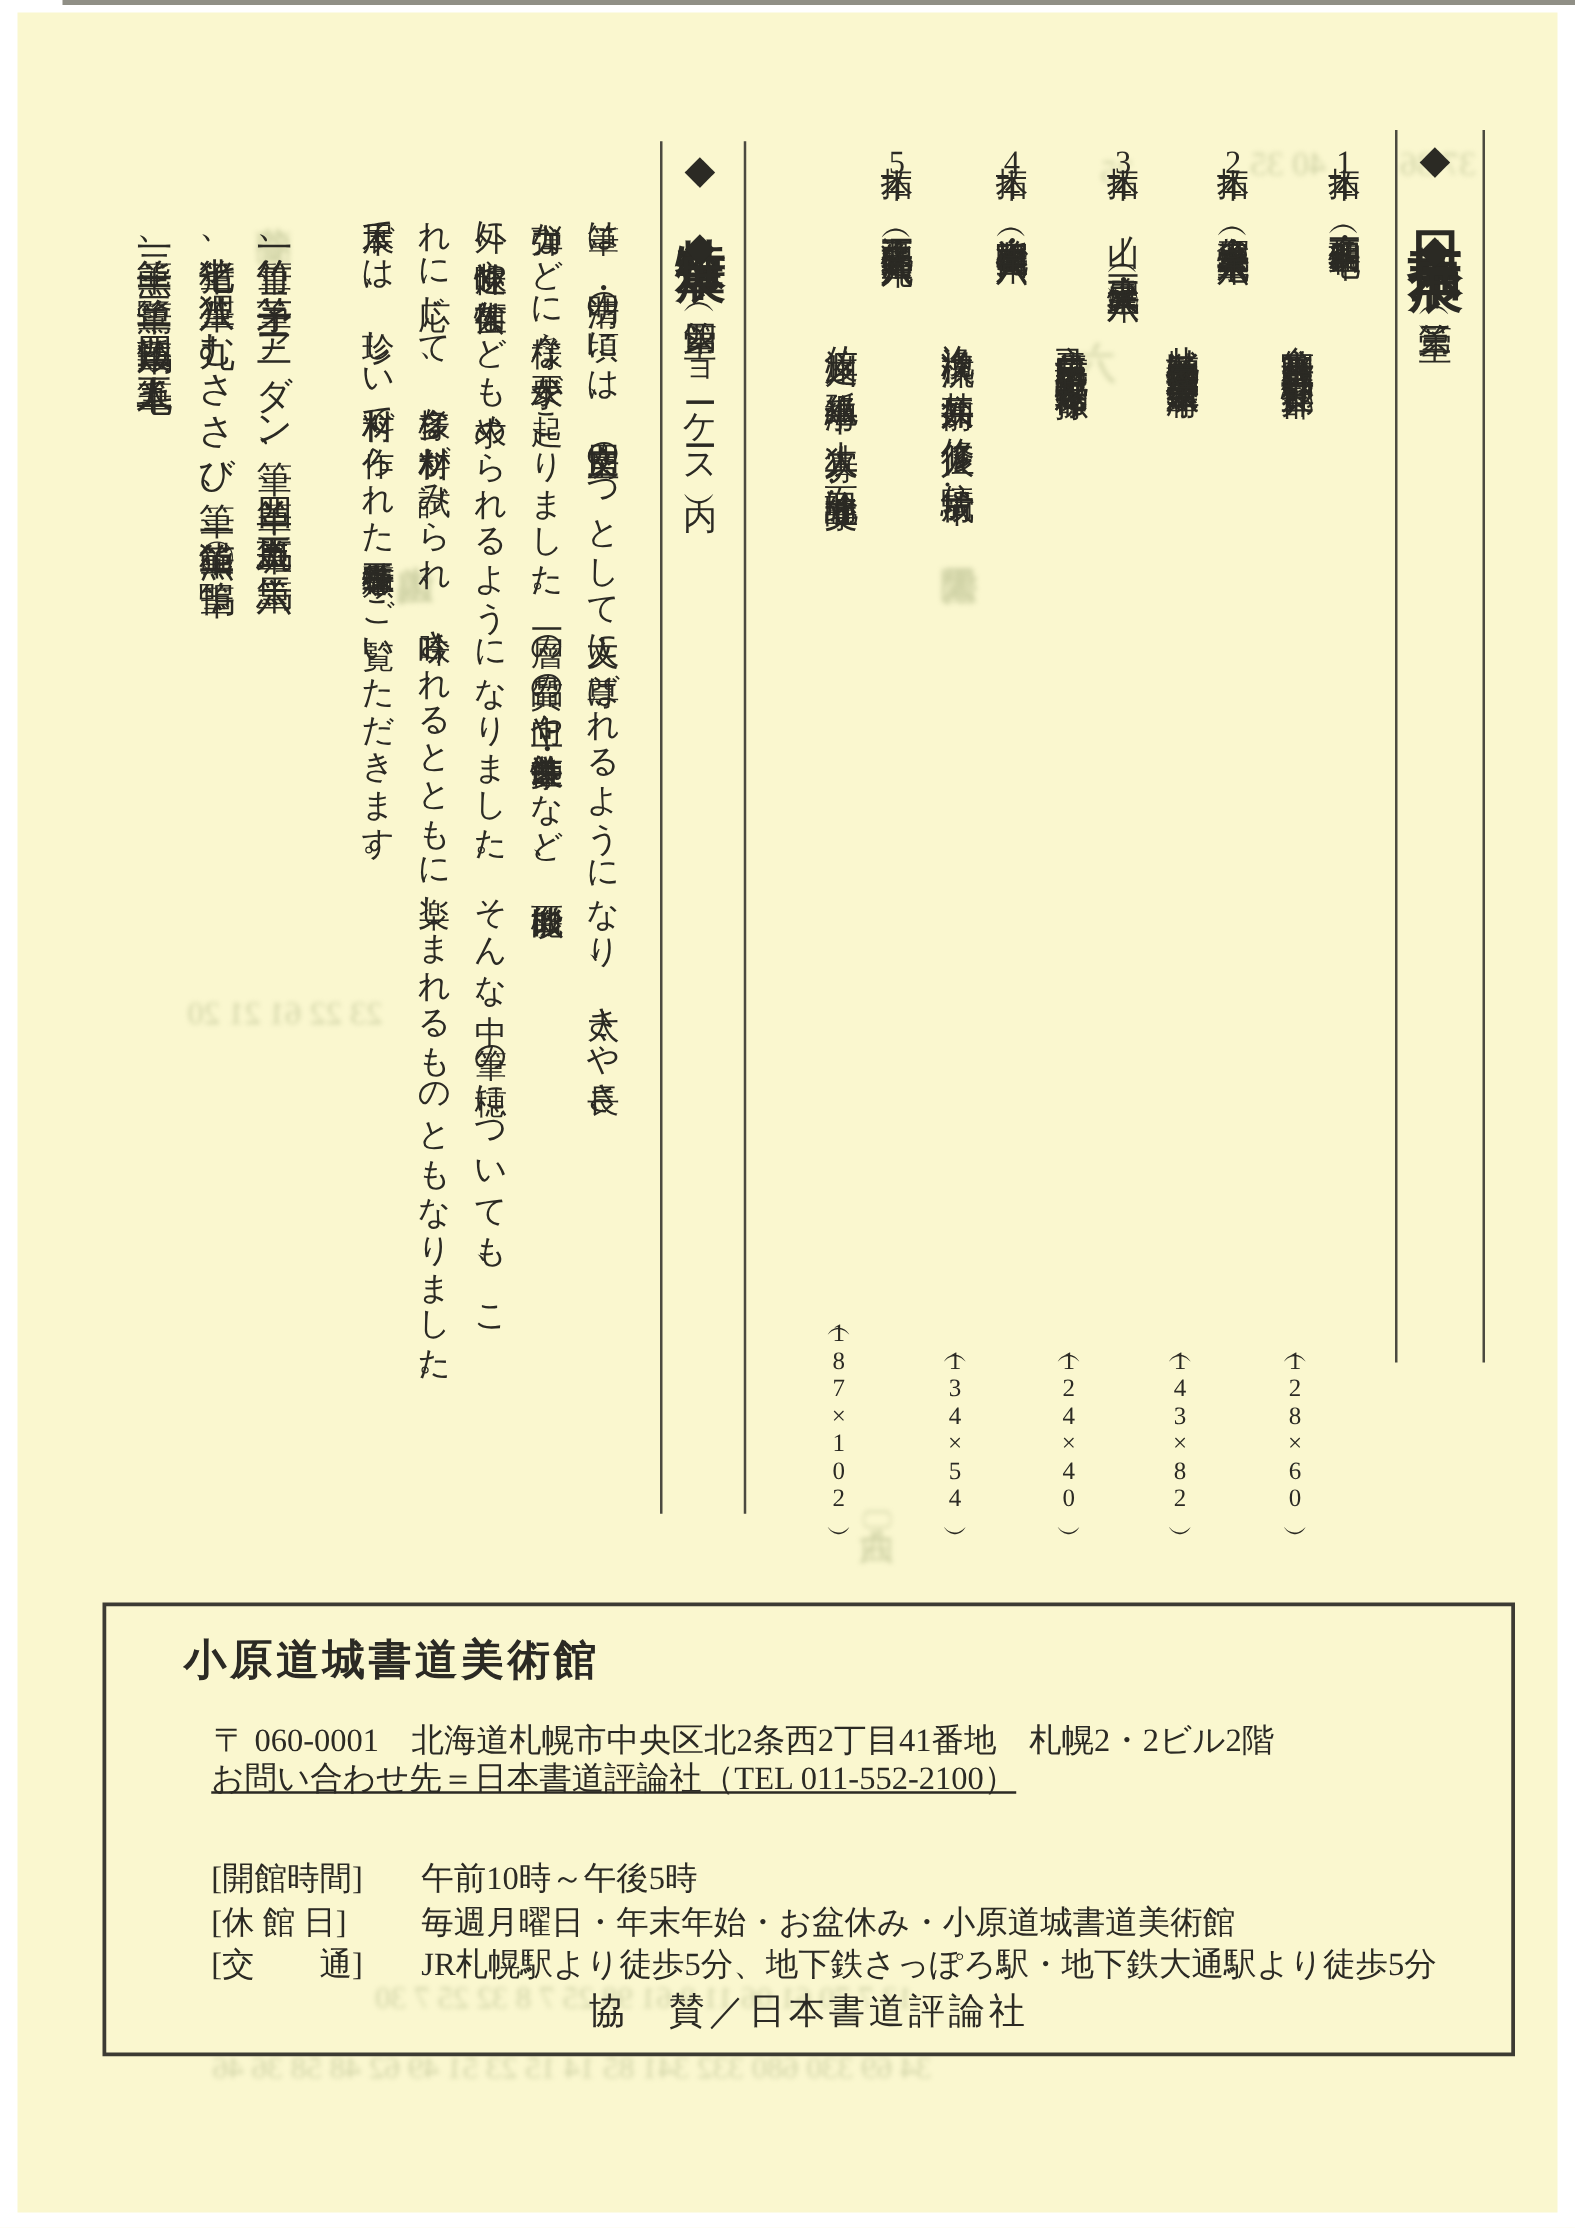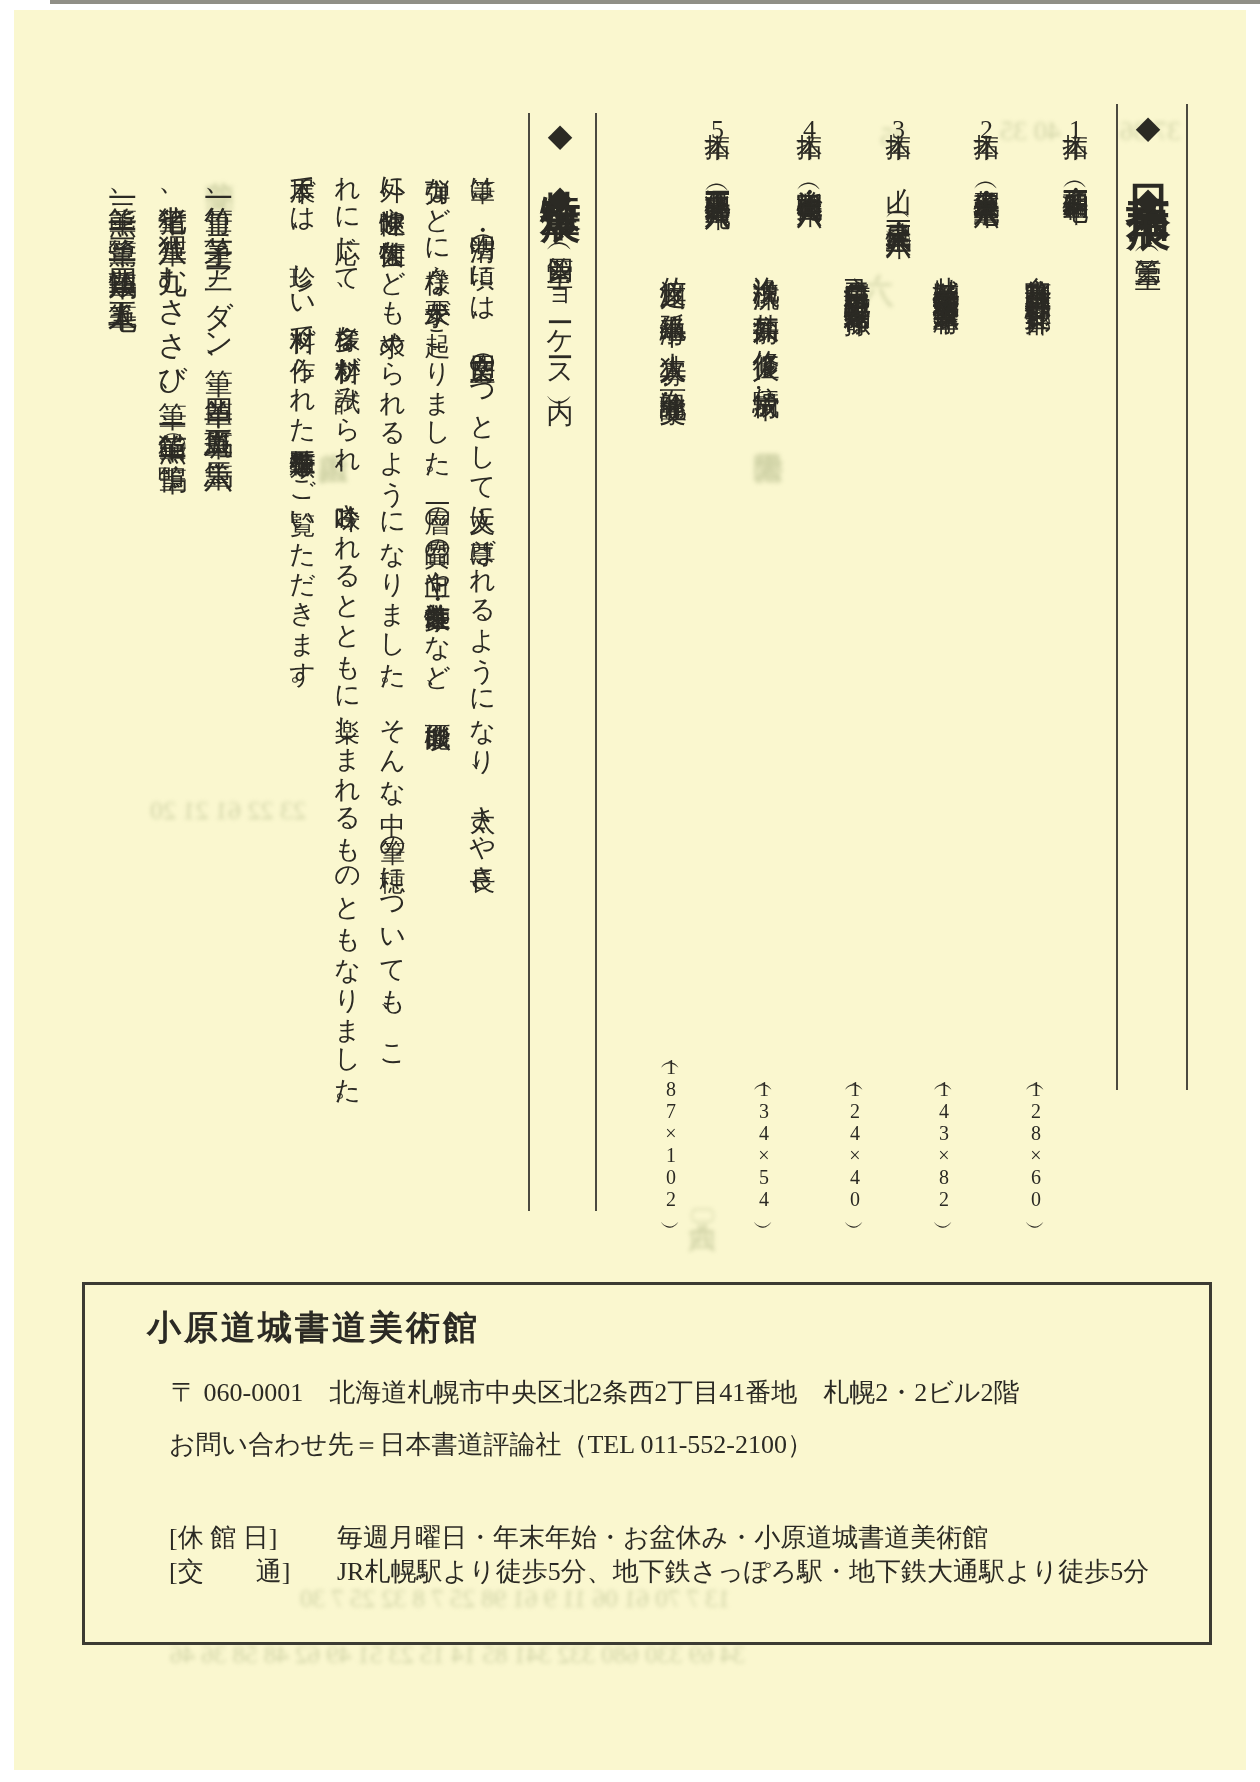--- a/index.html
+++ b/index.html
@@ -113,21 +113,25 @@
   <div class="vcol sans para-col" style="left:335px;">れに応じて、多様な材料が試みられ、吟味されるとともに楽しまれるものともなりました。</div>
   <div class="vcol sans para-col" style="left:290px;">本展では、珍しい材料で作られた特殊筆十五種類をご覧いただきます。</div>
 
   <div class="vcol sans list-col" style="left:204px;">一竹筆、二茅筆、三アダン筆、四羊筆、五斑馬筆、六馬筆、</div>
   <div class="vcol sans list-col" style="left:158px;">七猪筆、八狸筆、九むささび筆、一〇熊猫筆、一一鴨筆、</div>
   <div class="vcol sans list-col" style="left:108px;">一二熊筆、一三鷺筆、一四矮鶏筆、一五人毛筆</div>
 
   <div id="info-box">
     <div id="museum-name">小原道城書道美術館</div>
     <div class="box-line" style="left:86px;top:90px;">〒 060-0001　北海道札幌市中央区北2条西2丁目41番地　札幌2・2ビル2階</div>
-    <div class="box-line" style="left:84px;top:142px;">お問い合わせ先＝日本書道評論社（TEL 011-552-2100）</div>
+    <div class="box-line" style="left:84px;top:120px;text-decoration:underline;">お問い合わせ先＝日本書道評論社（TEL 011-552-2100）</div>
+    <div class="box-line" style="left:84px;top:200px;">
+      <span class="row-label">[開館時間]</span><span>午前10時～午後5時</span>
+    </div>
     <div class="box-line" style="left:84px;top:235px;">
       <span class="row-label">[休 館 日]</span><span>毎週月曜日・年末年始・お盆休み・小原道城書道美術館</span>
     </div>
     <div class="box-line" style="left:84px;top:269px;">
       <span class="row-label">[交　　通]</span><span>JR札幌駅より徒歩5分、地下鉄さっぽろ駅・地下鉄大通駅より徒歩5分</span>
     </div>
+    <div id="sponsor">協　賛／日本書道評論社</div>
   </div>
 </div>
 
 </body></html>

